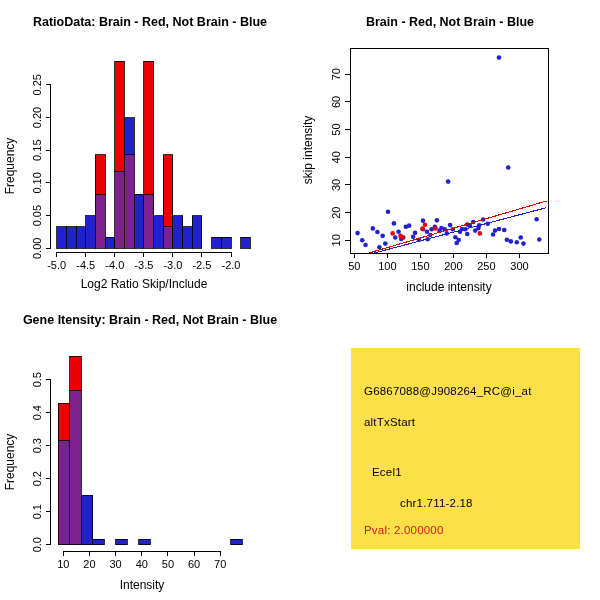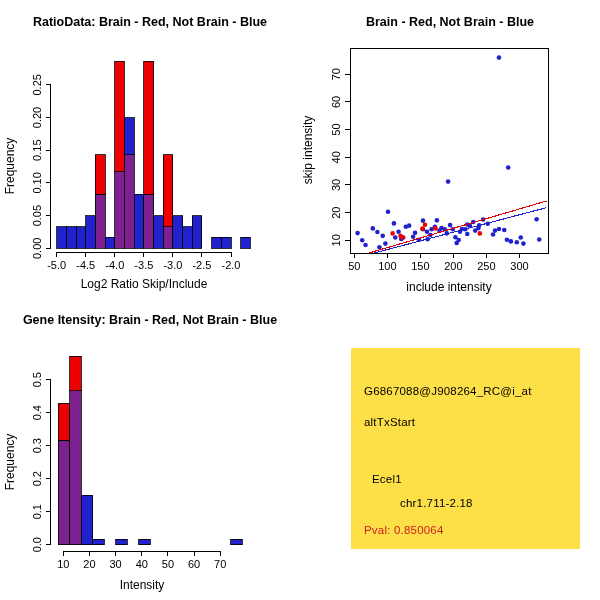--- a/index.html
+++ b/index.html
@@ -3,21 +3,21 @@
 <meta charset="utf-8">
 <style>
   html,body{margin:0;padding:0;background:#fff;}
   #canvas{position:relative;width:600px;height:600px;background:#ffffff;
           font-family:"Liberation Sans","DejaVu Sans",sans-serif;overflow:hidden;}
   .panel{position:absolute;width:300px;height:300px;}
   #p1{left:0;top:0;} #p2{left:300px;top:0;} #p3{left:0;top:300px;} #p4{left:300px;top:300px;}
   .chart-svg{position:absolute;left:0;top:0;width:300px;height:300px;overflow:visible;}
   .pink-box{position:absolute;left:51px;top:48px;width:229px;height:201px;}
   .info-line{position:absolute;left:13px;font-size:11.5px;color:#000;white-space:nowrap;letter-spacing:0.2px;}
-  .il-0{top:37px;} .il-1{top:68px;} .il-2{top:125px;padding-left:8px;} .il-3{top:149px;margin-left:36px;} .il-4{top:176px;}
+  .il-0{top:37px;} .il-1{top:68px;} .il-2{top:118px;padding-left:8px;} .il-3{top:149px;margin-left:36px;} .il-4{top:176px;}
   .pval{color:#CC2020;}
 </style>
 </head>
 <body>
 
 <div id="canvas">
 
   <div class="panel" id="p1">
     <svg class="chart-svg" xmlns="http://www.w3.org/2000/svg">
         <rect x="56.7" y="226.71800000000002" width="9.68527" height="21.581999999999994" fill="#2121CE" stroke="#000" stroke-width="0.8" shape-rendering="crispEdges"></rect>
@@ -229,17 +229,17 @@
         <text x="14" y="162" fill="#000" font-size="12px" text-anchor="middle" font-weight="normal" transform="rotate(-90 14 162)">Frequency</text>
       </svg>
   </div>
 
   <div class="panel" id="p4">
     <div class="pink-box" style="background: #fde047;">
       <div class="info-line il-0">G6867088@J908264_RC@i_at</div>
       <div class="info-line il-1">altTxStart</div>
       <div class="info-line il-2">Ecel1</div>
       <div class="info-line il-3">chr1.711-2.18</div>
-      <div class="info-line il-4 pval">Pval: 0.850064</div>
+      <div class="info-line il-4 pval">Pval: 2.000000</div>
     </div>
   </div>
 
 </div>
 
 </body></html>

